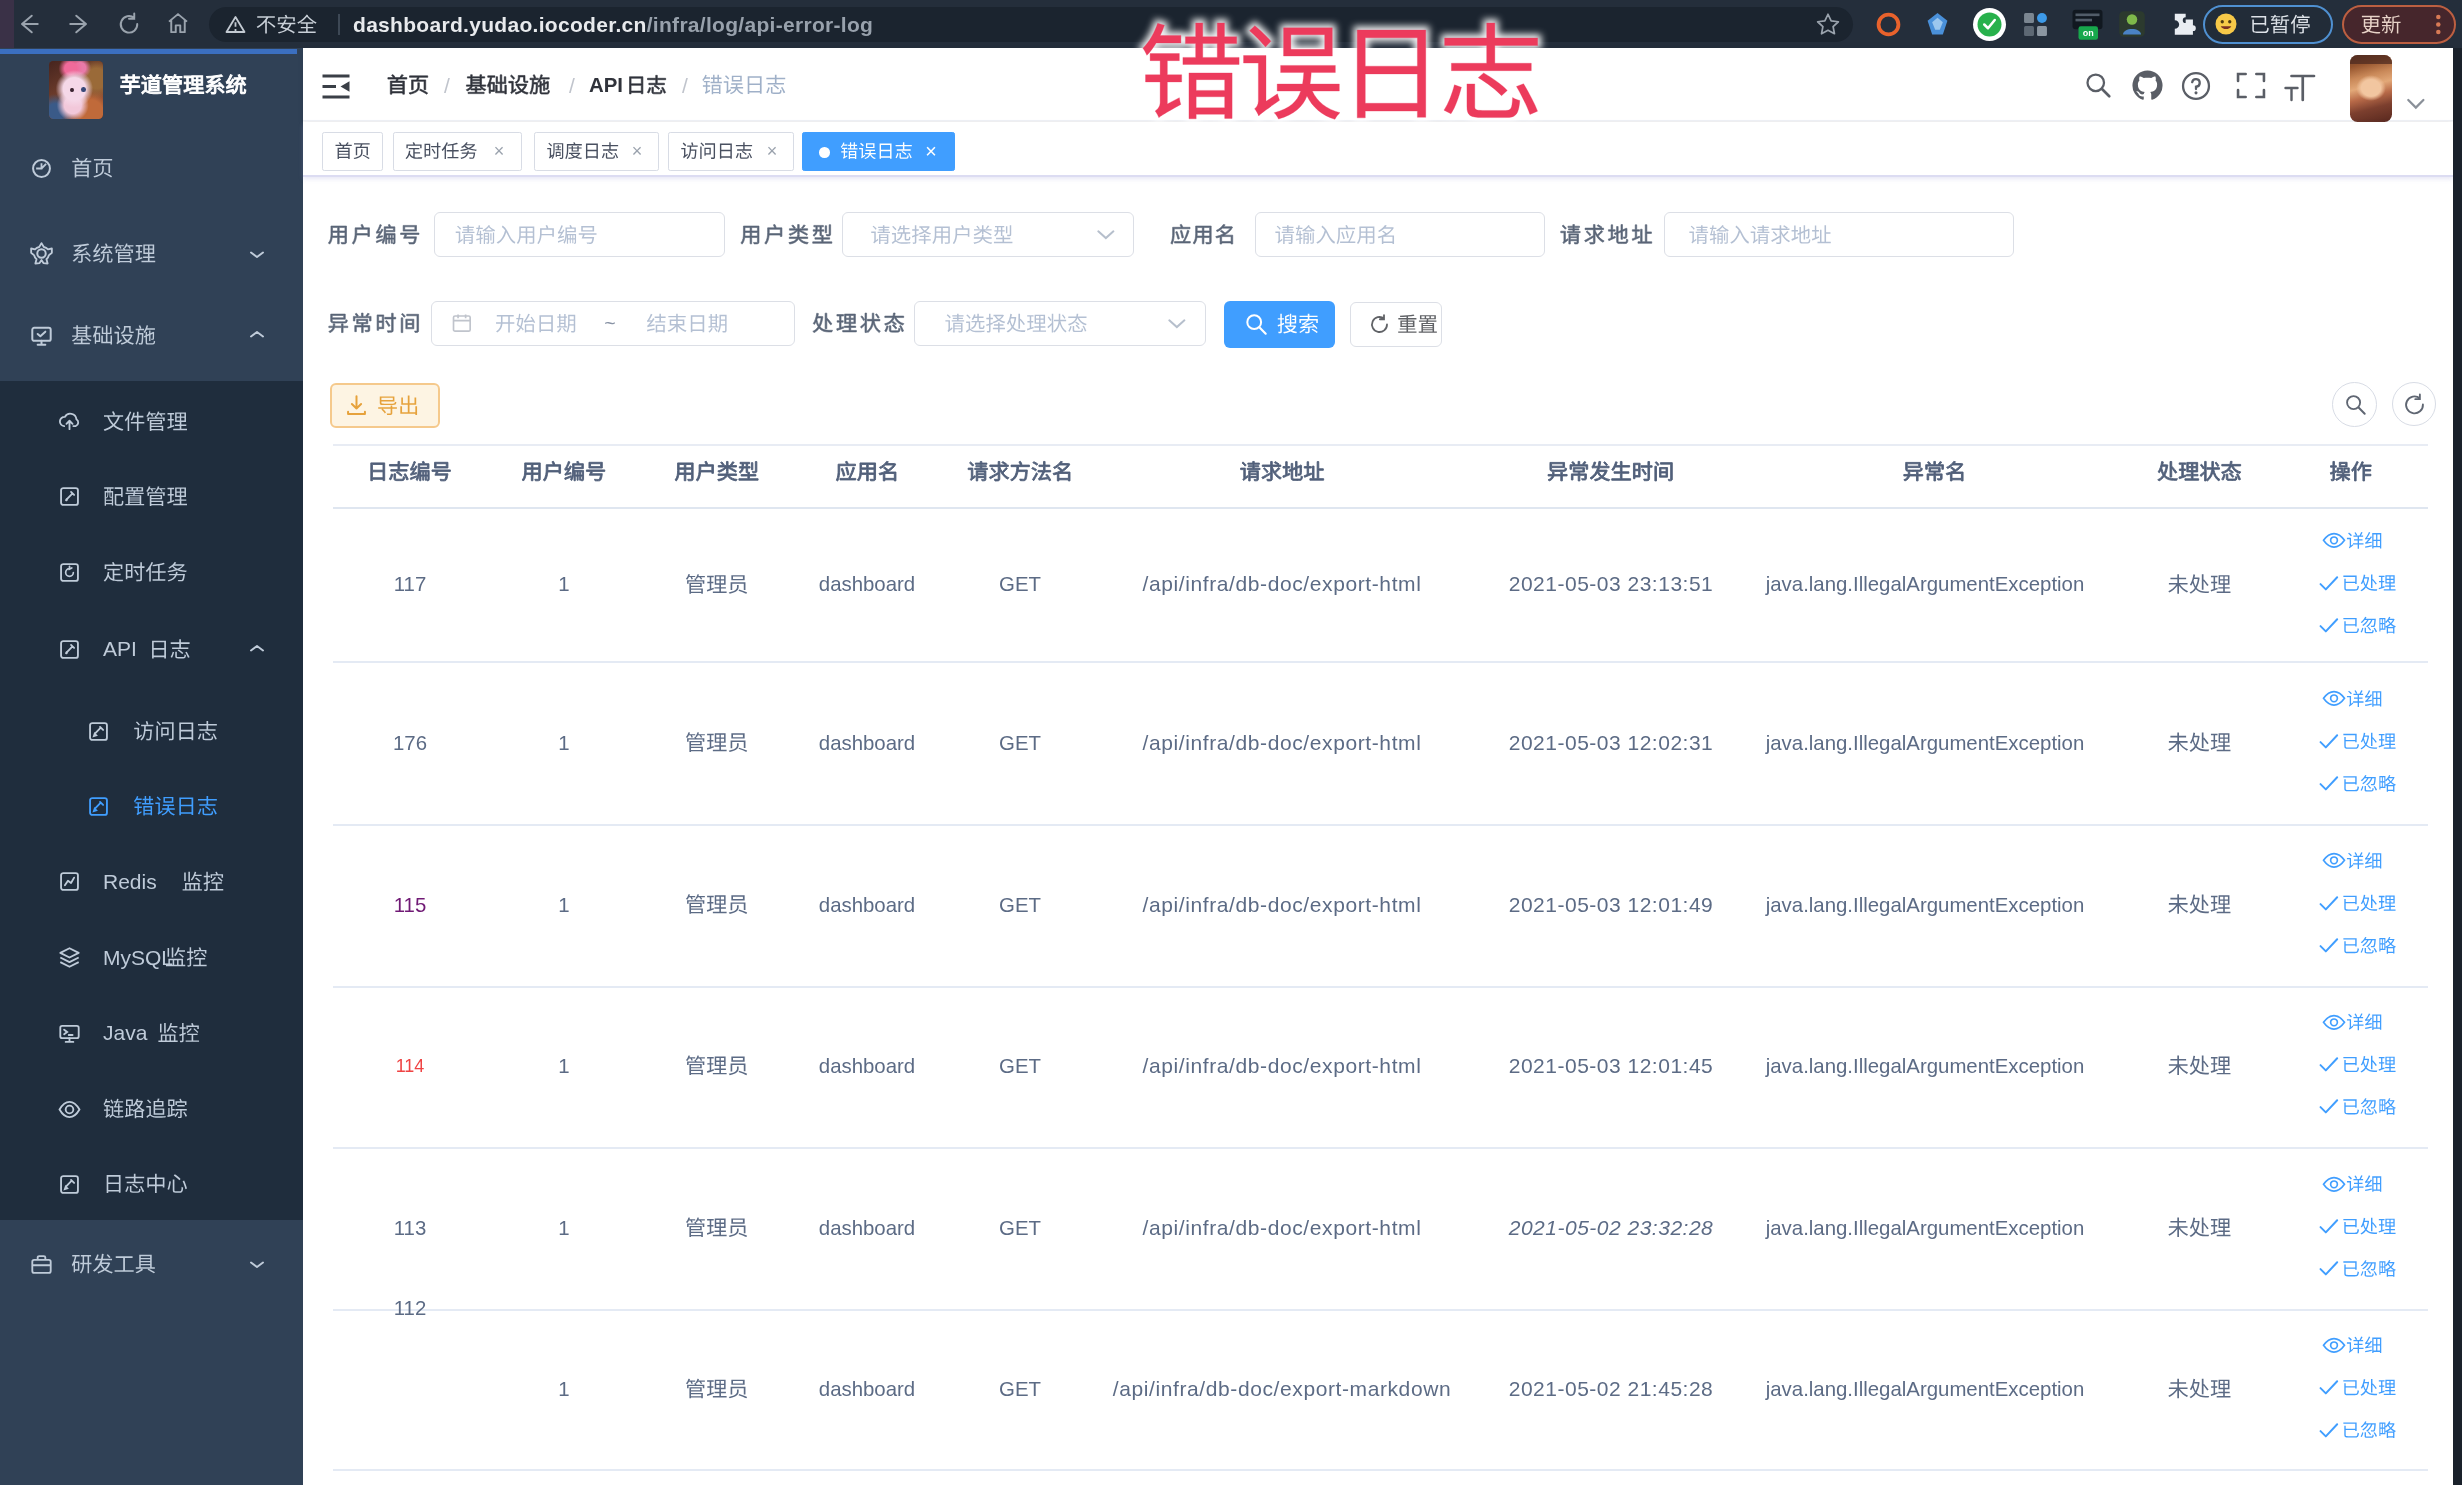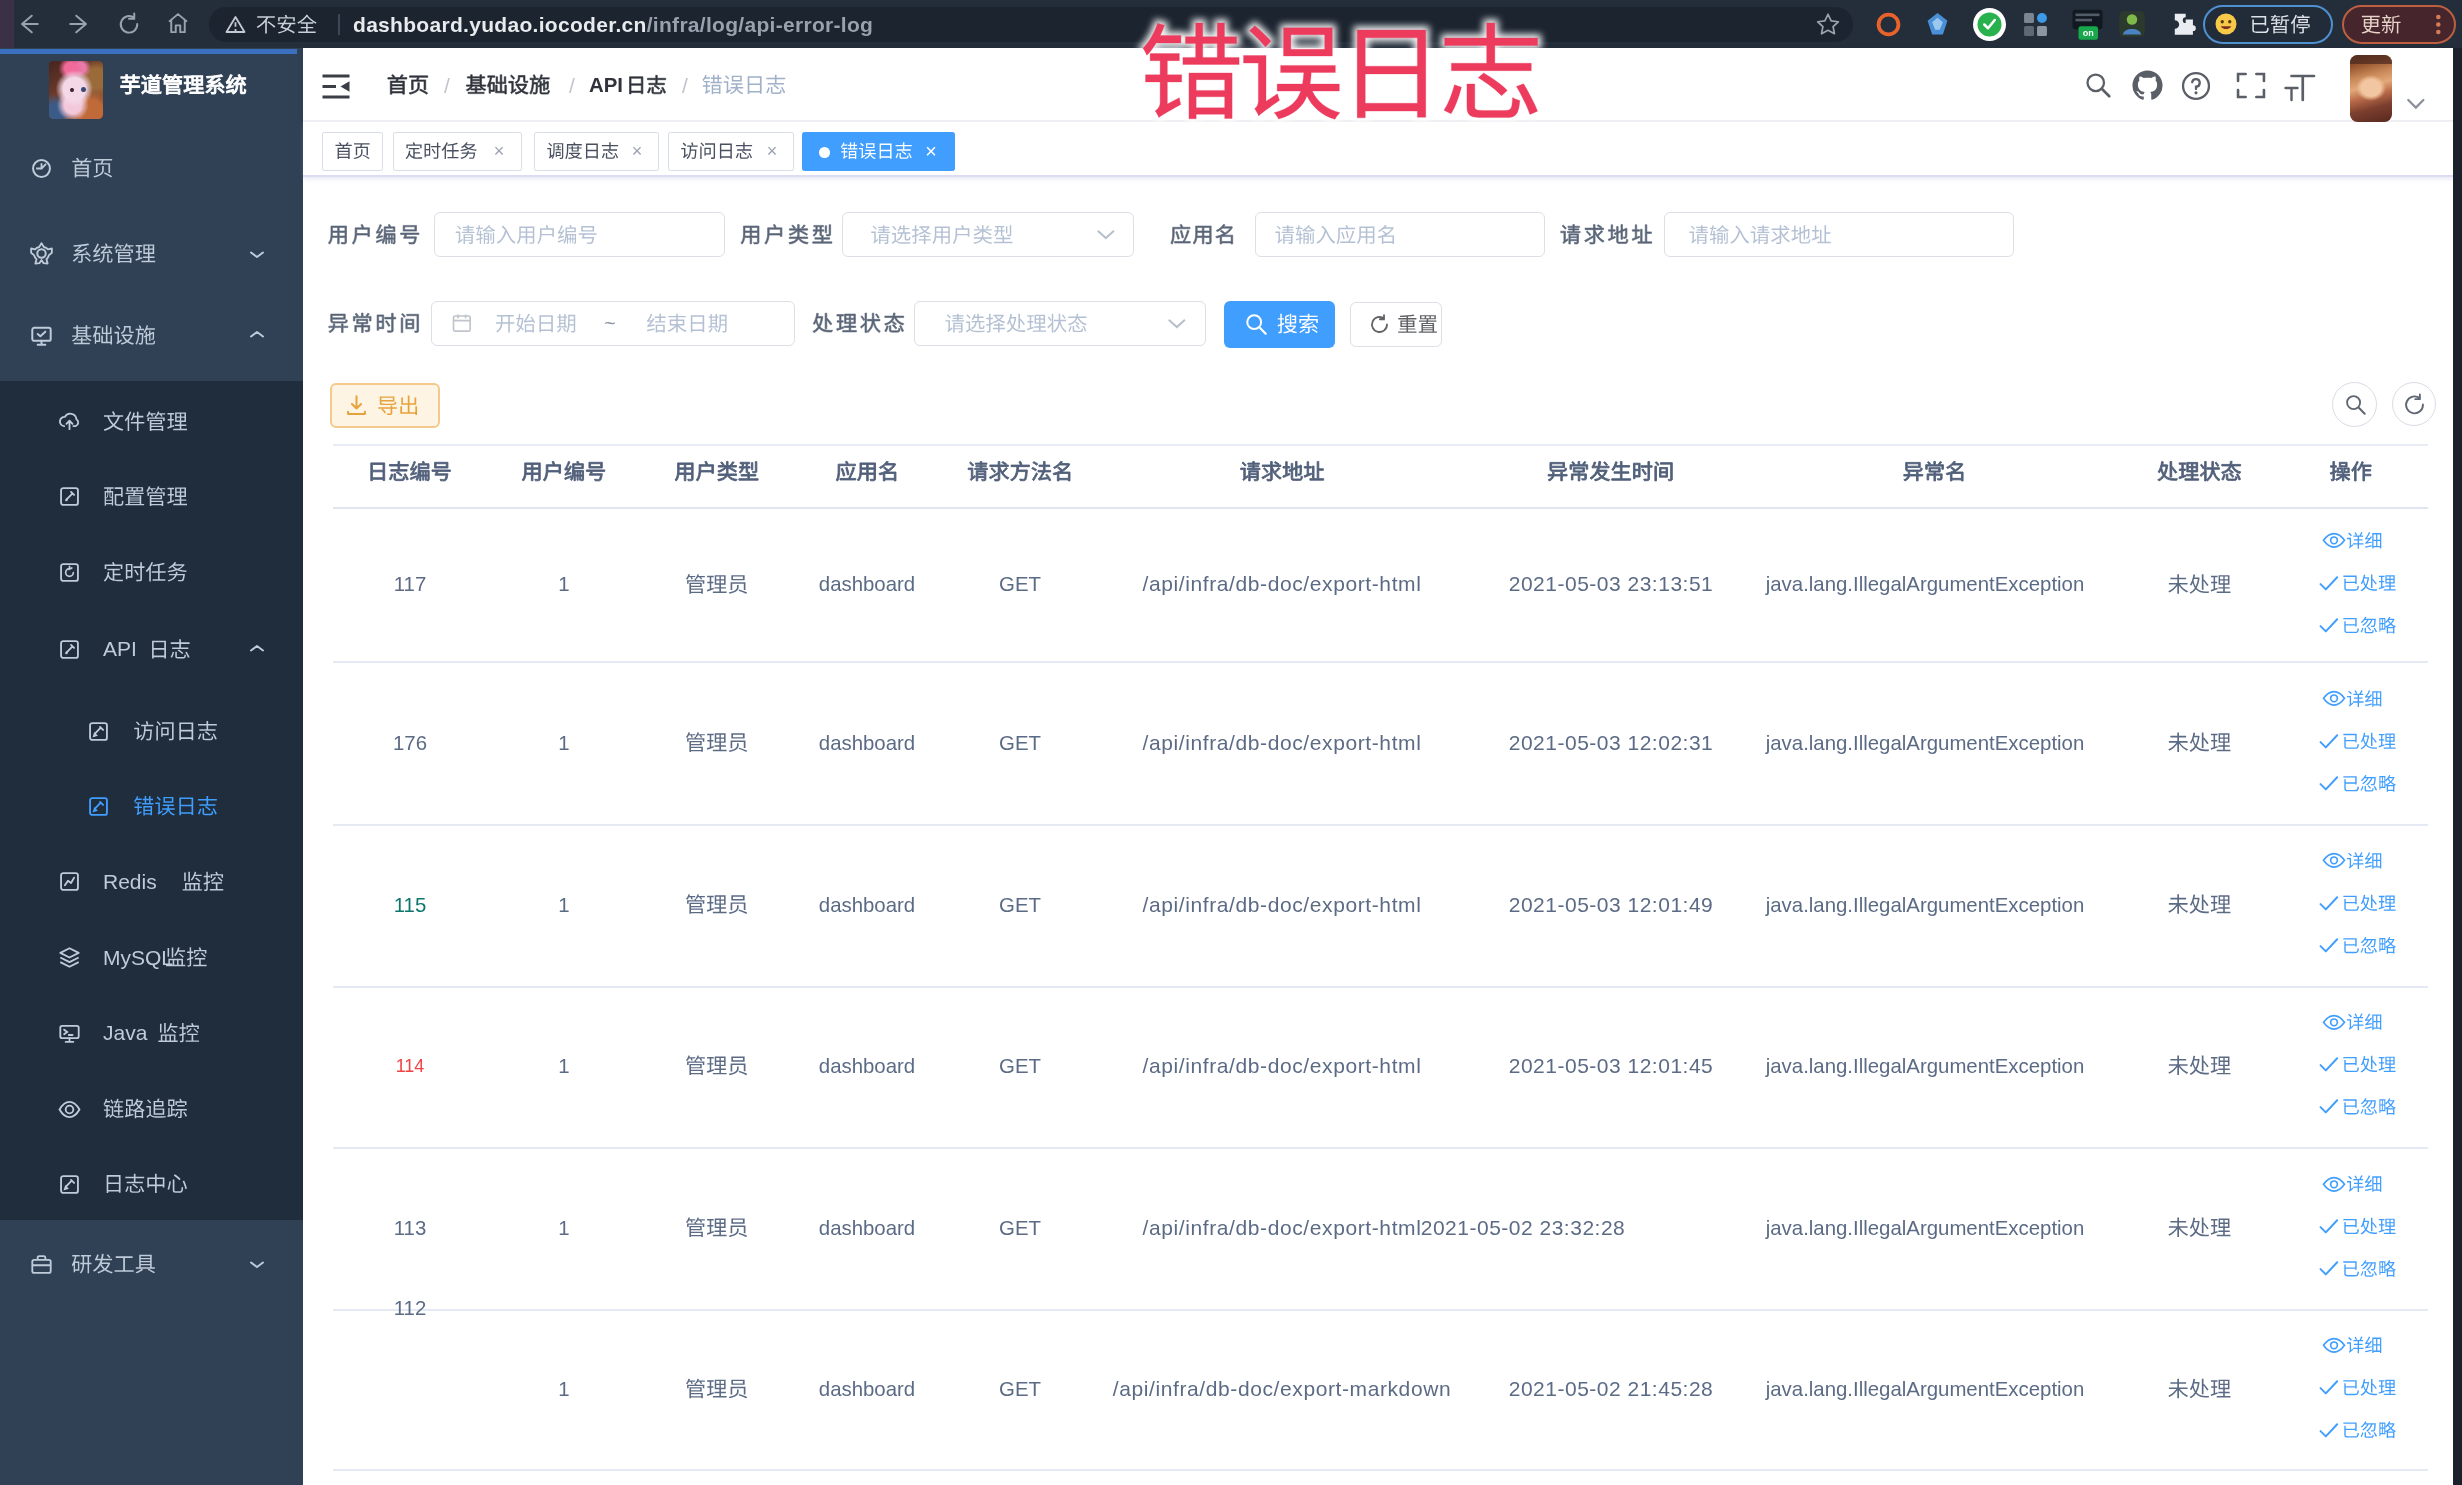--- a/index.html
+++ b/index.html
@@ -273,21 +273,21 @@
 <svg style="position:absolute;left:2322px;top:690px" width="24" height="16.7" viewBox="0 0 32 22" fill="none">
     <path d="M2 11 C7 4 11 2 16 2 C21 2 25 4 30 11 C25 18 21 20 16 20 C11 20 7 18 2 11 Z" stroke="#409eff" stroke-width="2.2"></path>
     <circle cx="16" cy="11" r="4.5" stroke="#409eff" stroke-width="2.2"></circle>
   </svg>
 <svg style="position:absolute;left:2319px;top:733px" width="19.7" height="16.7" viewBox="0 0 26 22" fill="none">
     <path d="M2 12 L9 19 L24 3" stroke="#409eff" stroke-width="2.6" stroke-linecap="round" stroke-linejoin="round"></path>
   </svg>
 <svg style="position:absolute;left:2319px;top:775px" width="19.7" height="16.7" viewBox="0 0 26 22" fill="none">
     <path d="M2 12 L9 19 L24 3" stroke="#409eff" stroke-width="2.6" stroke-linecap="round" stroke-linejoin="round"></path>
   </svg>
-<div style="position:absolute;left:410px;top:905px;font-size:20.4px;color:#0f766e;font-weight:400;transform:translate(-50%,-50%);white-space:nowrap;">115</div>
+<div style="position:absolute;left:410px;top:905px;font-size:20.4px;color:#701a75;font-weight:400;transform:translate(-50%,-50%);white-space:nowrap;">115</div>
 <div style="position:absolute;left:564px;top:905px;font-size:20.4px;color:#5c6b85;font-weight:400;transform:translate(-50%,-50%);white-space:nowrap;">1</div>
 <div style="position:absolute;left:867px;top:905px;font-size:20.4px;color:#5c6b85;font-weight:400;transform:translate(-50%,-50%);white-space:nowrap;">dashboard</div>
 <div style="position:absolute;left:1020px;top:905px;font-size:20.4px;color:#5c6b85;font-weight:400;transform:translate(-50%,-50%);white-space:nowrap;">GET</div>
 <div style="position:absolute;left:1282px;top:905px;font-size:21px;color:#5c6b85;font-weight:400;transform:translate(-50%,-50%);white-space:nowrap;letter-spacing:0.6px;">/api/infra/db-doc/export-html</div>
 <div style="position:absolute;left:1611px;top:905px;font-size:21px;color:#5c6b85;font-weight:400;transform:translate(-50%,-50%);white-space:nowrap;letter-spacing:0.5px;">2021-05-03 12:01:49</div>
 <div style="position:absolute;left:1925px;top:905px;font-size:20.4px;color:#5c6b85;font-weight:400;transform:translate(-50%,-50%);white-space:nowrap;">java.lang.IllegalArgumentException</div>
 <svg style="position:absolute;left:2322px;top:852px" width="24" height="16.7" viewBox="0 0 32 22" fill="none">
     <path d="M2 11 C7 4 11 2 16 2 C21 2 25 4 30 11 C25 18 21 20 16 20 C11 20 7 18 2 11 Z" stroke="#409eff" stroke-width="2.2"></path>
     <circle cx="16" cy="11" r="4.5" stroke="#409eff" stroke-width="2.2"></circle>
   </svg>
@@ -312,21 +312,21 @@
     <path d="M2 12 L9 19 L24 3" stroke="#409eff" stroke-width="2.6" stroke-linecap="round" stroke-linejoin="round"></path>
   </svg>
 <svg style="position:absolute;left:2319px;top:1098px" width="19.7" height="16.7" viewBox="0 0 26 22" fill="none">
     <path d="M2 12 L9 19 L24 3" stroke="#409eff" stroke-width="2.6" stroke-linecap="round" stroke-linejoin="round"></path>
   </svg>
 <div style="position:absolute;left:410px;top:1228px;font-size:20.4px;color:#5c6b85;font-weight:400;transform:translate(-50%,-50%);white-space:nowrap;">113</div>
 <div style="position:absolute;left:564px;top:1228px;font-size:20.4px;color:#5c6b85;font-weight:400;transform:translate(-50%,-50%);white-space:nowrap;">1</div>
 <div style="position:absolute;left:867px;top:1228px;font-size:20.4px;color:#5c6b85;font-weight:400;transform:translate(-50%,-50%);white-space:nowrap;">dashboard</div>
 <div style="position:absolute;left:1020px;top:1228px;font-size:20.4px;color:#5c6b85;font-weight:400;transform:translate(-50%,-50%);white-space:nowrap;">GET</div>
 <div style="position:absolute;left:1282px;top:1228px;font-size:21px;color:#5c6b85;font-weight:400;transform:translate(-50%,-50%);white-space:nowrap;letter-spacing:0.6px;">/api/infra/db-doc/export-html</div>
-<div style="position:absolute;left:1523px;top:1228px;font-size:21px;color:#5c6b85;font-weight:400;transform:translate(-50%,-50%);white-space:nowrap;letter-spacing:0.5px;">2021-05-02 23:32:28</div>
+<div style="position:absolute;left:1611px;top:1228px;font-size:21px;color:#5c6b85;font-weight:400;transform:translate(-50%,-50%);white-space:nowrap;letter-spacing:0.5px;font-style:italic;">2021-05-02 23:32:28</div>
 <div style="position:absolute;left:1925px;top:1228px;font-size:20.4px;color:#5c6b85;font-weight:400;transform:translate(-50%,-50%);white-space:nowrap;">java.lang.IllegalArgumentException</div>
 <svg style="position:absolute;left:2322px;top:1176px" width="24" height="16.7" viewBox="0 0 32 22" fill="none">
     <path d="M2 11 C7 4 11 2 16 2 C21 2 25 4 30 11 C25 18 21 20 16 20 C11 20 7 18 2 11 Z" stroke="#409eff" stroke-width="2.2"></path>
     <circle cx="16" cy="11" r="4.5" stroke="#409eff" stroke-width="2.2"></circle>
   </svg>
 <svg style="position:absolute;left:2319px;top:1218px" width="19.7" height="16.7" viewBox="0 0 26 22" fill="none">
     <path d="M2 12 L9 19 L24 3" stroke="#409eff" stroke-width="2.6" stroke-linecap="round" stroke-linejoin="round"></path>
   </svg>
 <svg style="position:absolute;left:2319px;top:1260px" width="19.7" height="16.7" viewBox="0 0 26 22" fill="none">
     <path d="M2 12 L9 19 L24 3" stroke="#409eff" stroke-width="2.6" stroke-linecap="round" stroke-linejoin="round"></path>

